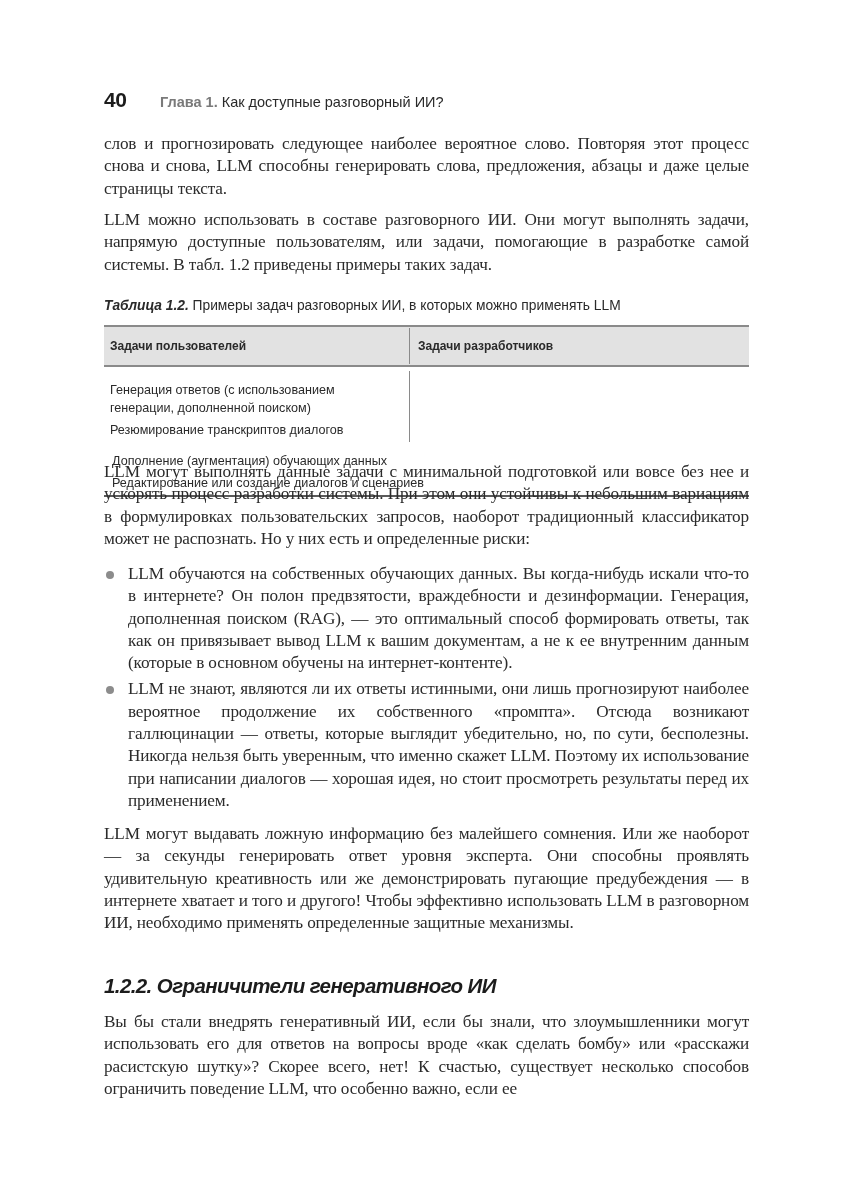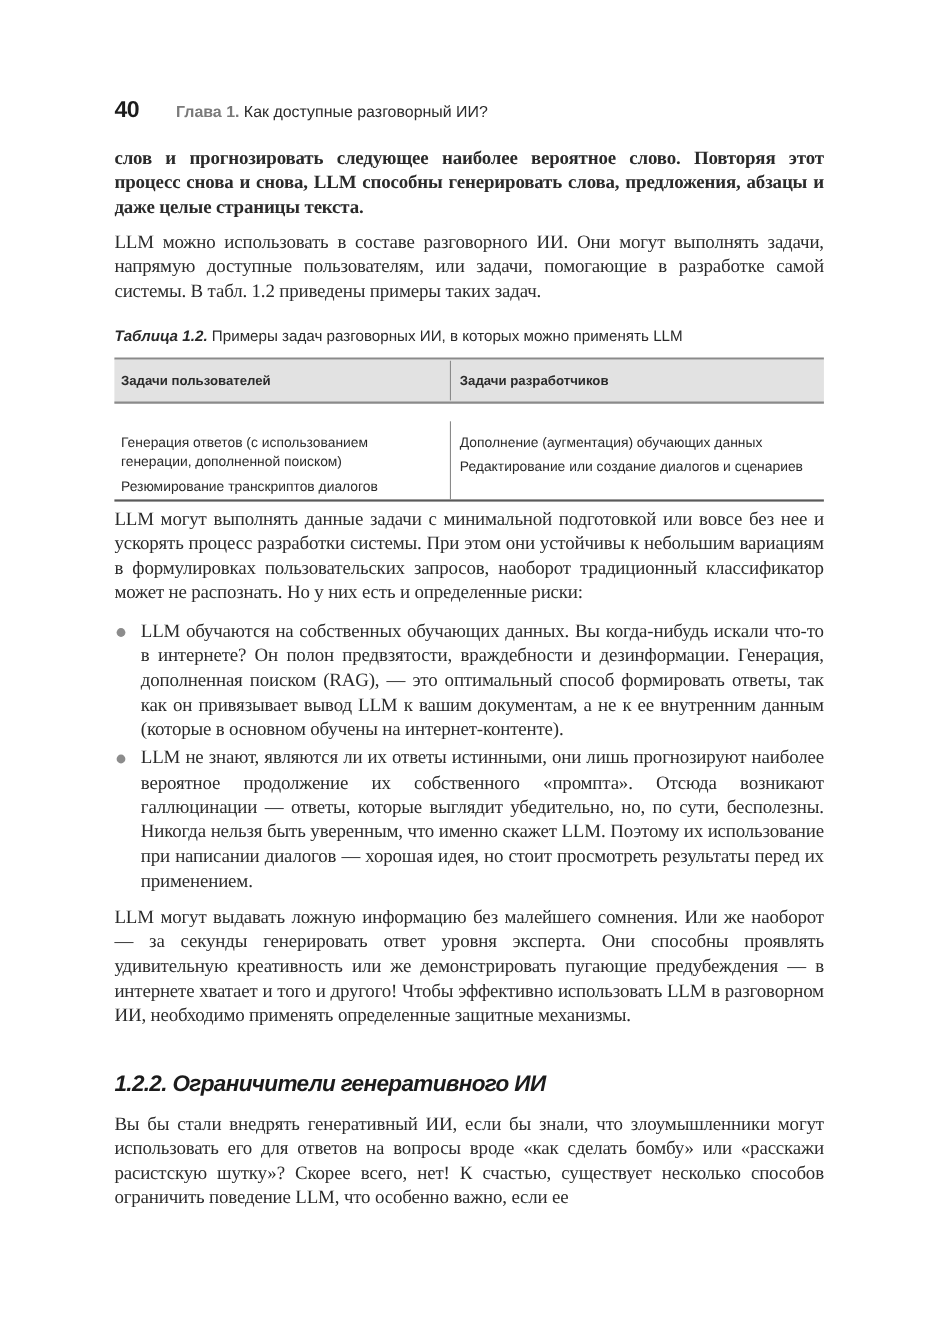--- a/index.html
+++ b/index.html
@@ -52,21 +52,21 @@
       text-align: justify;
       color: #2b2b2b;
       margin: 0;
       letter-spacing: -0.15px;
     }
     .block {
       position: absolute;
       left: 0;
       width: 645px;
     }
-    .p1 { top: 133px; font-weight: bold; }
+    .p1 { top: 133px; }
     .p2 { top: 209px; }
     .table-caption {
       position: absolute;
       top: 298px;
       left: 0;
       font-family: "Liberation Sans", sans-serif;
       font-size: 13.8px;
       color: #2a2a2a;
       white-space: nowrap;
     }
@@ -87,21 +87,21 @@
       background: #e2e2e2;
       border-bottom: 2px solid #8a8a8a;
       height: 38px;
       align-items: center;
       font-weight: bold;
       font-size: 12px;
     }
     .tbl-head .c1, .tbl-head .c2 { height: 36px; display: flex; align-items: center; }
     .c1 { width: 306px; padding-left: 6px; box-sizing: border-box; border-right: 1.5px solid #8a8a8a; }
     .c2 { flex: 1; padding-left: 8px; box-sizing: border-box; }
-    .tbl-body { display: flex; padding-top: 16px; }
+    .tbl-body { display: flex; padding-top: 4px; flex-direction: column; }
     .tbl-body .c1, .tbl-body .c2 { padding-top: 10px; padding-bottom: 3px; }
     .cell-row { line-height: 18px; }
     .cell-row + .cell-row { margin-top: 4px; }
     .p3 { top: 461px; }
     .bullets {
       position: absolute;
       top: 563px;
       left: 0;
       width: 645px;
       margin: 0;

